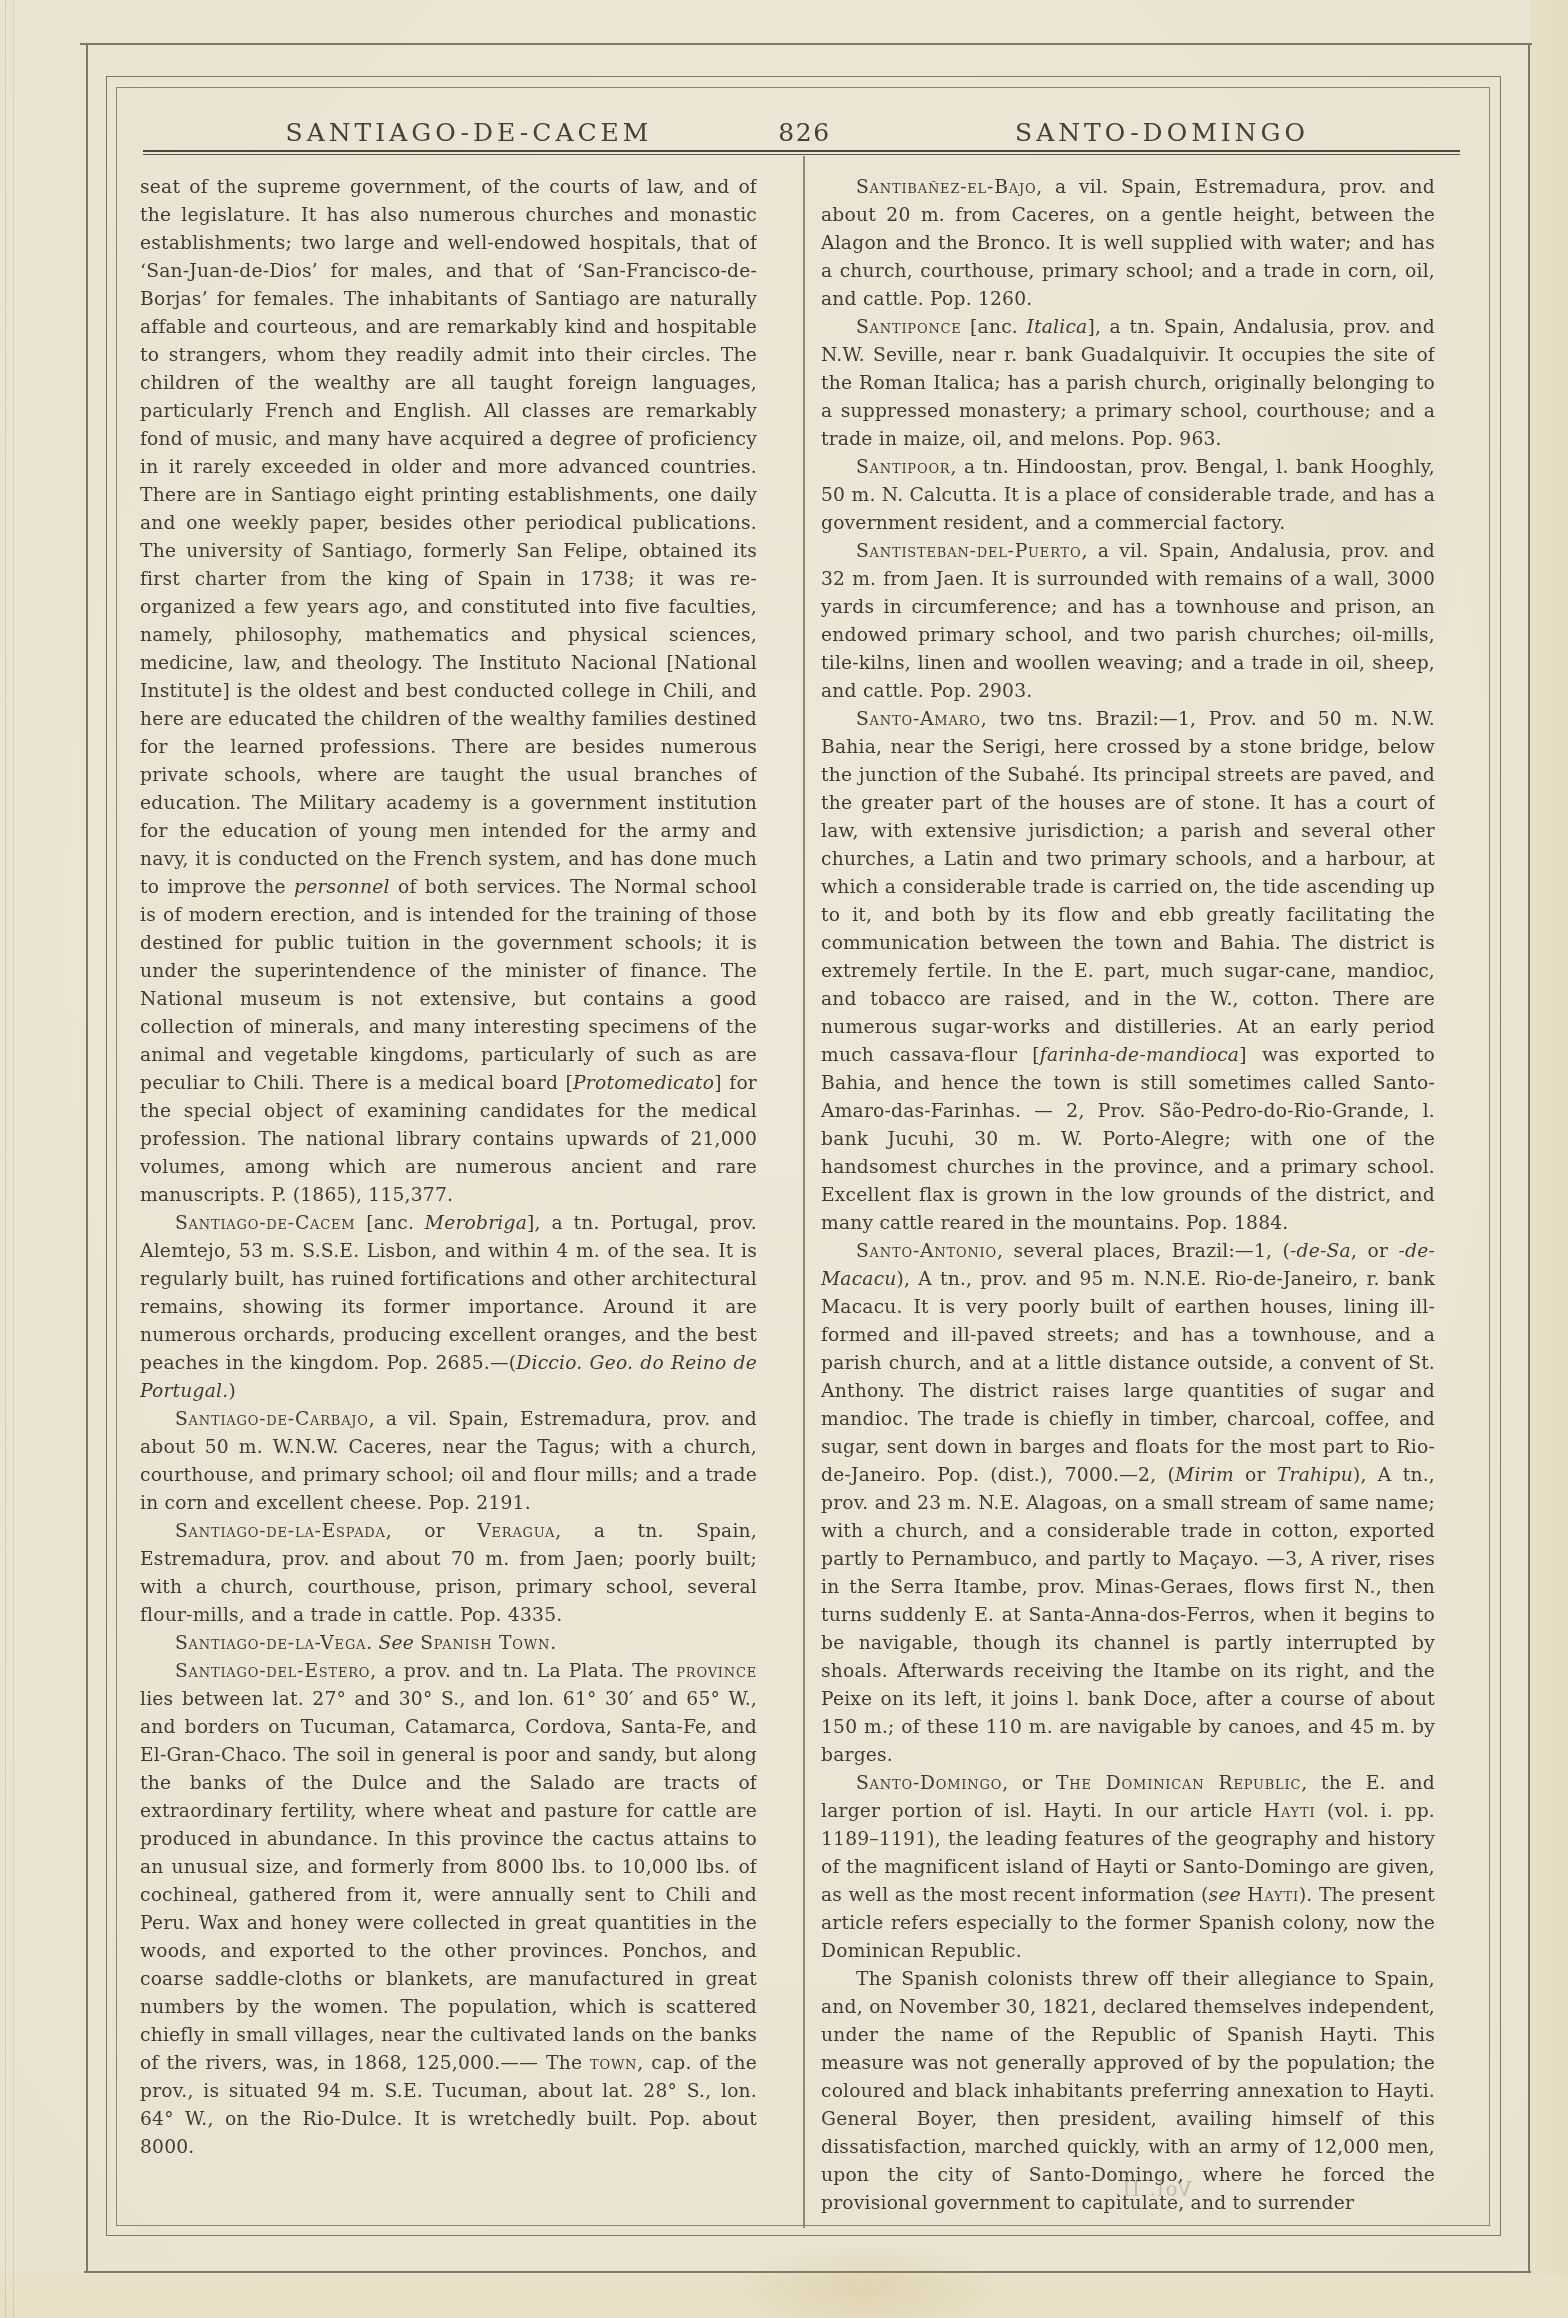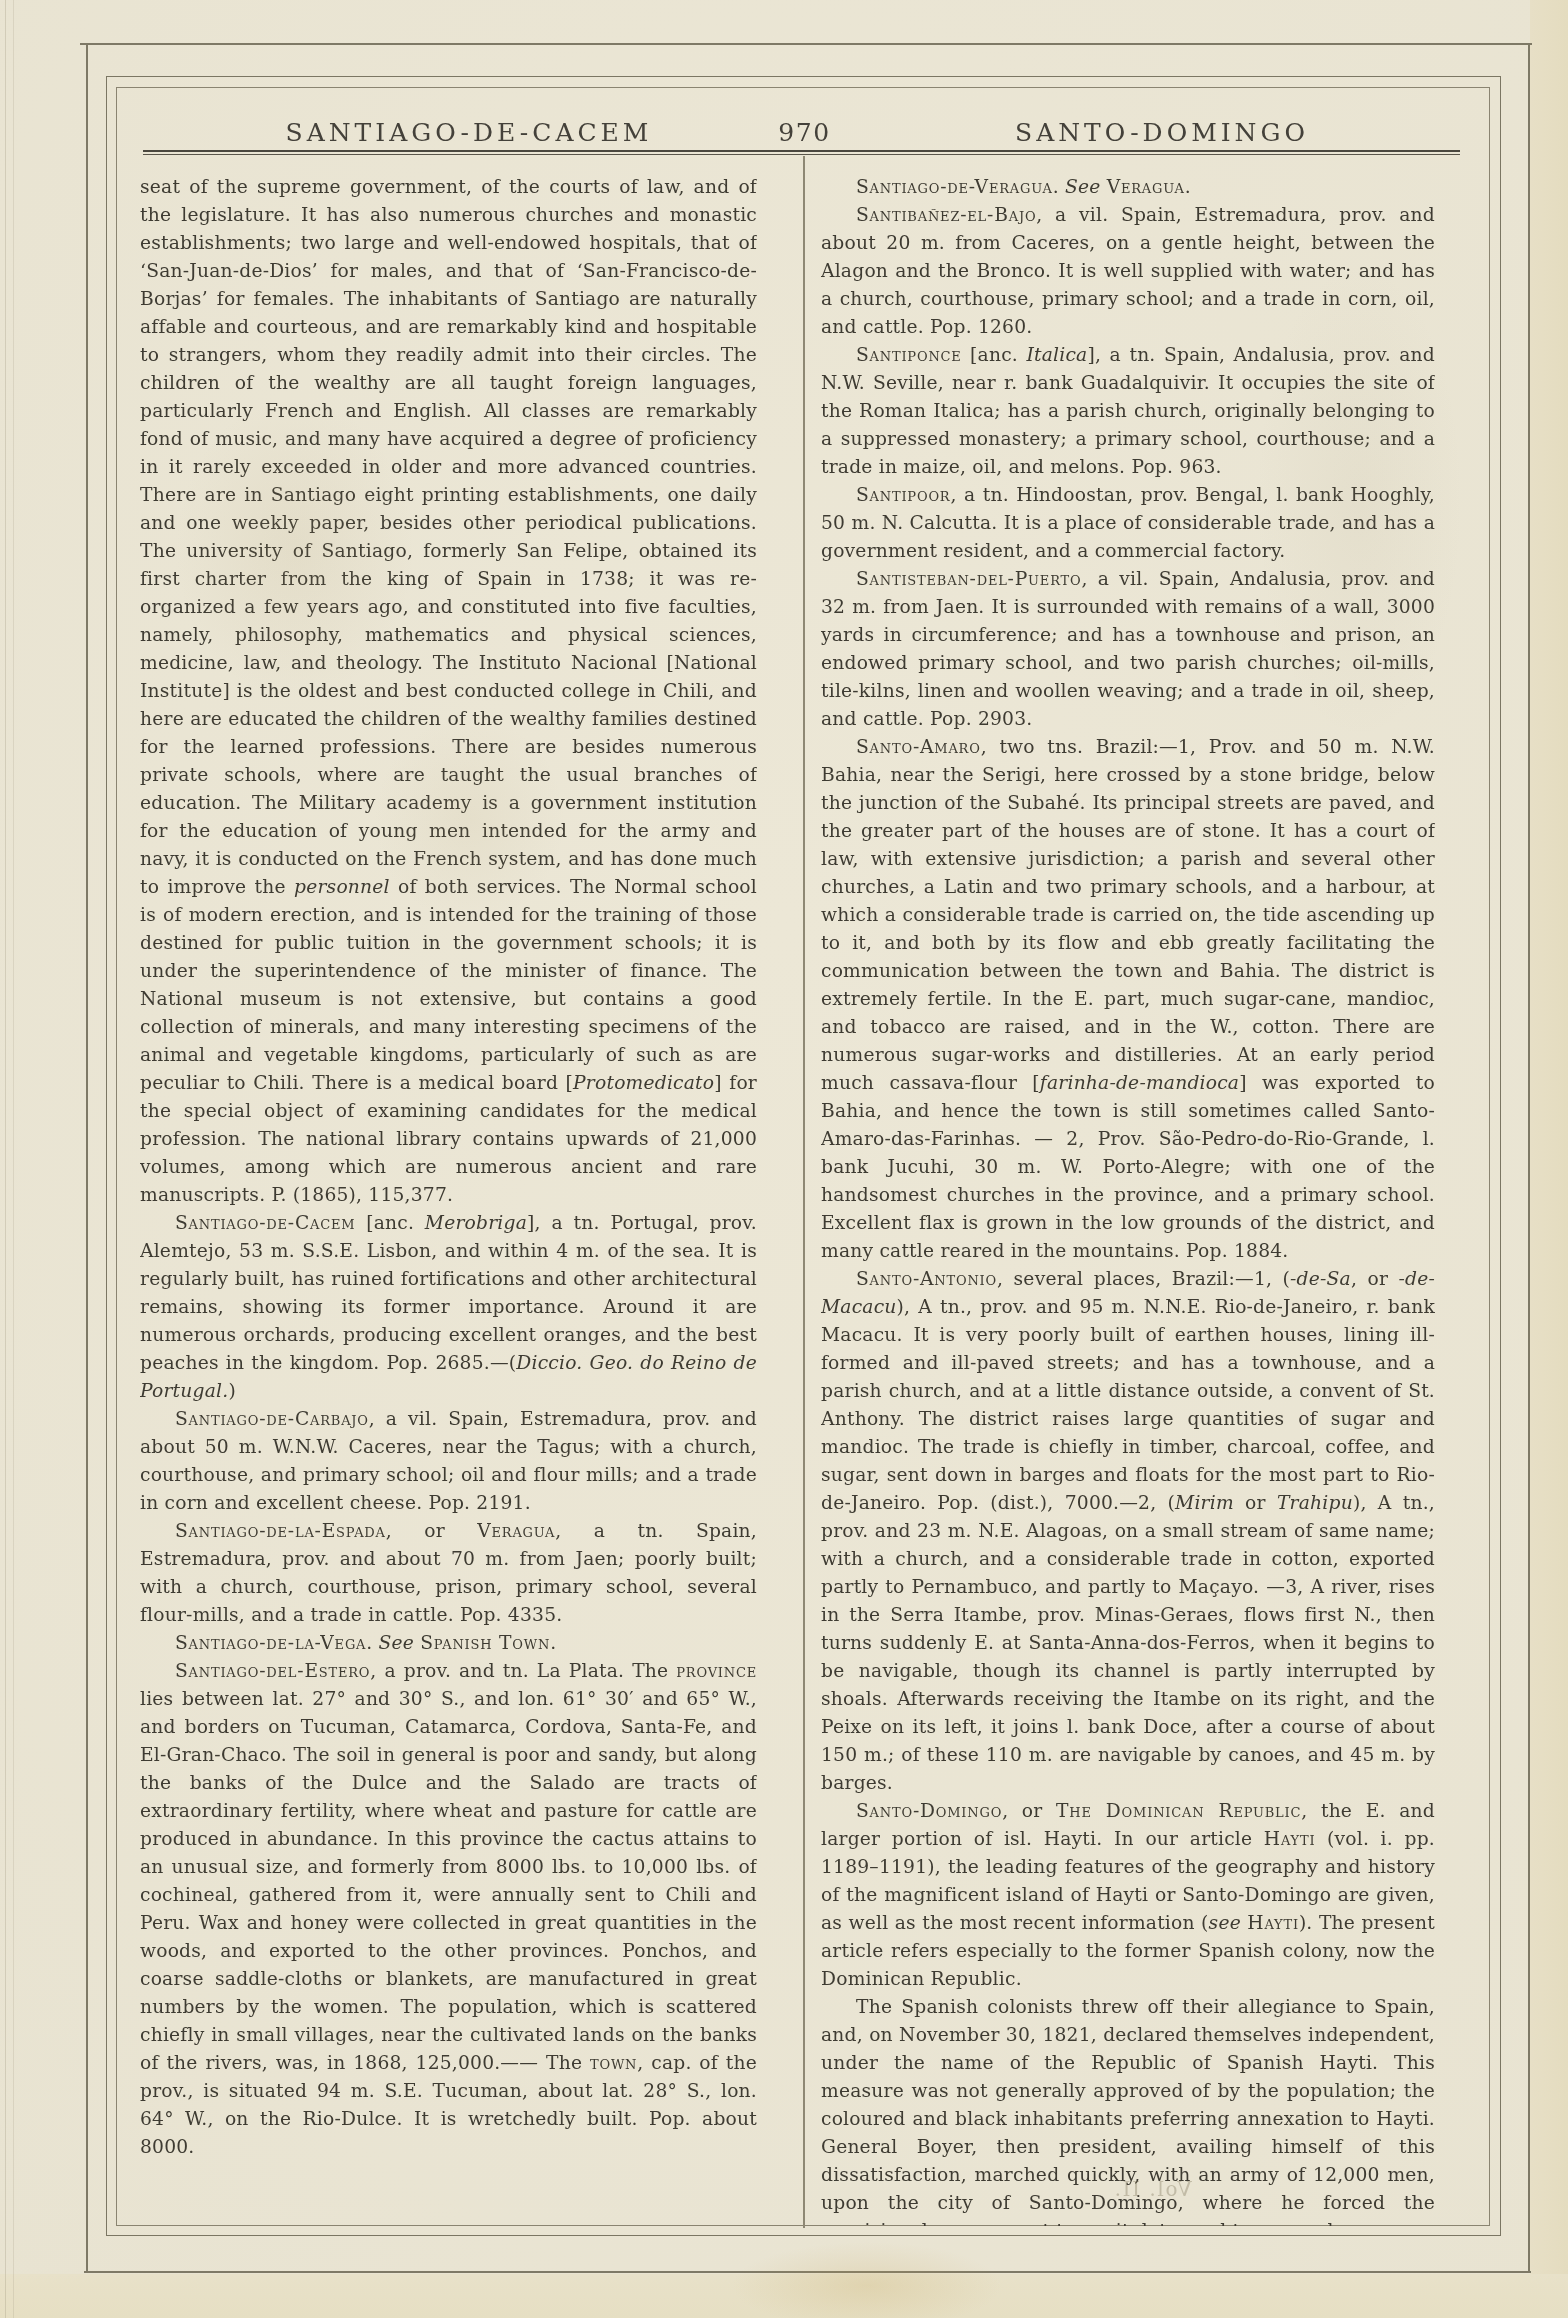--- a/index.html
+++ b/index.html
@@ -72,36 +72,35 @@
 
   <div class="edge edge-top"></div>
   <div class="edge edge-right"></div>
   <div class="edge edge-left"></div>
   <div class="edge edge-bottom"></div>
 
   <div class="frame-outer"></div>
   <div class="frame-inner"></div>
 
   <div class="hdr hdr-left">SANTIAGO-DE-CACEM</div>
-  <div class="hdr hdr-num">970</div>
+  <div class="hdr hdr-num">826</div>
   <div class="hdr hdr-right">SANTO-DOMINGO</div>
   <div class="hdr-rule"></div>
 
   <div class="col-divider"></div>
 
   <div class="col col-left">
       <p class="entry noindent">seat of the supreme government, of the courts of law, and of the legislature. It has also numerous churches and monastic establishments; two large and well-endowed hospitals, that of ‘San-Juan-de-Dios’ for males, and that of ‘San-Francisco-de-Borjas’ for females. The inhabitants of Santiago are naturally affable and courteous, and are remarkably kind and hospitable to strangers, whom they readily admit into their circles. The children of the wealthy are all taught foreign languages, particularly French and English. All classes are remarkably fond of music, and many have acquired a degree of proficiency in it rarely exceeded in older and more advanced countries. There are in Santiago eight printing establishments, one daily and one weekly paper, besides other periodical publications. The university of Santiago, formerly San Felipe, obtained its first charter from the king of Spain in 1738; it was re-organized a few years ago, and constituted into five faculties, namely, philosophy, mathematics and physical sciences, medicine, law, and theology. The Instituto Nacional [National Institute] is the oldest and best conducted college in Chili, and here are educated the children of the wealthy families destined for the learned professions. There are besides numerous private schools, where are taught the usual branches of education. The Military academy is a government institution for the education of young men intended for the army and navy, it is conducted on the French system, and has done much to improve the <span class="it">personnel</span> of both services. The Normal school is of modern erection, and is intended for the training of those destined for public tuition in the government schools; it is under the superintendence of the minister of finance. The National museum is not extensive, but contains a good collection of minerals, and many interesting specimens of the animal and vegetable kingdoms, particularly of such as are peculiar to Chili. There is a medical board [<span class="it">Protomedicato</span>] for the special object of examining candidates for the medical profession. The national library contains upwards of 21,000 volumes, among which are numerous ancient and rare manuscripts. P. (1865), 115,377.</p>
       <p class="entry"><span class="sc">Santiago-de-Cacem</span> [anc. <span class="it">Merobriga</span>], a tn. Portugal, prov. Alemtejo, 53 m. S.S.E. Lisbon, and within 4 m. of the sea. It is regularly built, has ruined fortifications and other architectural remains, showing its former importance. Around it are numerous orchards, producing excellent oranges, and the best peaches in the kingdom. Pop. 2685.—(<span class="it">Diccio. Geo. do Reino de Portugal.</span>)</p>
       <p class="entry"><span class="sc">Santiago-de-Carbajo</span>, a vil. Spain, Estremadura, prov. and about 50 m. W.N.W. Caceres, near the Tagus; with a church, courthouse, and primary school; oil and flour mills; and a trade in corn and excellent cheese. Pop. 2191.</p>
       <p class="entry"><span class="sc">Santiago-de-la-Espada</span>, or <span class="sc">Veragua</span>, a tn. Spain, Estremadura, prov. and about 70 m. from Jaen; poorly built; with a church, courthouse, prison, primary school, several flour-mills, and a trade in cattle. Pop. 4335.</p>
       <p class="entry"><span class="sc">Santiago-de-la-Vega</span>. <span class="it">See</span> <span class="sc">Spanish Town</span>.</p>
       <p class="entry"><span class="sc">Santiago-del-Estero</span>, a prov. and tn. La Plata. The <span class="sc">province</span> lies between lat. 27° and 30° S., and lon. 61° 30′ and 65° W., and borders on Tucuman, Catamarca, Cordova, Santa-Fe, and El-Gran-Chaco. The soil in general is poor and sandy, but along the banks of the Dulce and the Salado are tracts of extraordinary fertility, where wheat and pasture for cattle are produced in abundance. In this province the cactus attains to an unusual size, and formerly from 8000 lbs. to 10,000 lbs. of cochineal, gathered from it, were annually sent to Chili and Peru. Wax and honey were collected in great quantities in the woods, and exported to the other provinces. Ponchos, and coarse saddle-cloths or blankets, are manufactured in great numbers by the women. The population, which is scattered chiefly in small villages, near the cultivated lands on the banks of the rivers, was, in 1868, 125,000.—— The <span class="sc">town</span>, cap. of the prov., is situated 94 m. S.E. Tucuman, about lat. 28° S., lon. 64° W., on the Rio-Dulce. It is wretchedly built. Pop. about 8000.</p>
     </div>
   <div class="col col-right">
-      <p class="entry"><span class="sc">Santiago-de-Veragua</span>. <span class="it">See</span> <span class="sc">Veragua</span>.</p>
       <p class="entry"><span class="sc">Santibañez-el-Bajo</span>, a vil. Spain, Estremadura, prov. and about 20 m. from Caceres, on a gentle height, between the Alagon and the Bronco. It is well supplied with water; and has a church, courthouse, primary school; and a trade in corn, oil, and cattle. Pop. 1260.</p>
       <p class="entry"><span class="sc">Santiponce</span> [anc. <span class="it">Italica</span>], a tn. Spain, Andalusia, prov. and N.W. Seville, near r. bank Guadalquivir. It occupies the site of the Roman Italica; has a parish church, originally belonging to a suppressed monastery; a primary school, courthouse; and a trade in maize, oil, and melons. Pop. 963.</p>
       <p class="entry"><span class="sc">Santipoor</span>, a tn. Hindoostan, prov. Bengal, l. bank Hooghly, 50 m. N. Calcutta. It is a place of considerable trade, and has a government resident, and a commercial factory.</p>
       <p class="entry"><span class="sc">Santisteban-del-Puerto</span>, a vil. Spain, Andalusia, prov. and 32 m. from Jaen. It is surrounded with remains of a wall, 3000 yards in circumference; and has a townhouse and prison, an endowed primary school, and two parish churches; oil-mills, tile-kilns, linen and woollen weaving; and a trade in oil, sheep, and cattle. Pop. 2903.</p>
       <p class="entry"><span class="sc">Santo-Amaro</span>, two tns. Brazil:—1, Prov. and 50 m. N.W. Bahia, near the Serigi, here crossed by a stone bridge, below the junction of the Subahé. Its principal streets are paved, and the greater part of the houses are of stone. It has a court of law, with extensive jurisdiction; a parish and several other churches, a Latin and two primary schools, and a harbour, at which a considerable trade is carried on, the tide ascending up to it, and both by its flow and ebb greatly facilitating the communication between the town and Bahia. The district is extremely fertile. In the E. part, much sugar-cane, mandioc, and tobacco are raised, and in the W., cotton. There are numerous sugar-works and distilleries. At an early period much cassava-flour [<span class="it">farinha-de-mandioca</span>] was exported to Bahia, and hence the town is still sometimes called Santo-Amaro-das-Farinhas. — 2, Prov. São-Pedro-do-Rio-Grande, l. bank Jucuhi, 30 m. W. Porto-Alegre; with one of the handsomest churches in the province, and a primary school. Excellent flax is grown in the low grounds of the district, and many cattle reared in the mountains. Pop. 1884.</p>
       <p class="entry"><span class="sc">Santo-Antonio</span>, several places, Brazil:—1, (<span class="it">-de-Sa</span>, or <span class="it">-de-Macacu</span>), A tn., prov. and 95 m. N.N.E. Rio-de-Janeiro, r. bank Macacu. It is very poorly built of earthen houses, lining ill-formed and ill-paved streets; and has a townhouse, and a parish church, and at a little distance outside, a convent of St. Anthony. The district raises large quantities of sugar and mandioc. The trade is chiefly in timber, charcoal, coffee, and sugar, sent down in barges and floats for the most part to Rio-de-Janeiro. Pop. (dist.), 7000.—2, (<span class="it">Mirim</span> or <span class="it">Trahipu</span>), A tn., prov. and 23 m. N.E. Alagoas, on a small stream of same name; with a church, and a considerable trade in cotton, exported partly to Pernambuco, and partly to Maçayo. —3, A river, rises in the Serra Itambe, prov. Minas-Geraes, flows first N., then turns suddenly E. at Santa-Anna-dos-Ferros, when it begins to be navigable, though its channel is partly interrupted by shoals. Afterwards receiving the Itambe on its right, and the Peixe on its left, it joins l. bank Doce, after a course of about 150 m.; of these 110 m. are navigable by canoes, and 45 m. by barges.</p>
       <p class="entry"><span class="sc">Santo-Domingo</span>, or <span class="sc">The Dominican Republic</span>, the E. and larger portion of isl. Hayti. In our article <span class="sc">Hayti</span> (vol. i. pp. 1189–1191), the leading features of the geography and history of the magnificent island of Hayti or Santo-Domingo are given, as well as the most recent information (<span class="it">see</span> <span class="sc">Hayti</span>). The present article refers especially to the former Spanish colony, now the Dominican Republic.</p>
       <p class="entry">The Spanish colonists threw off their allegiance to Spain, and, on November 30, 1821, declared themselves independent, under the name of the Republic of Spanish Hayti. This measure was not generally approved of by the population; the coloured and black inhabitants preferring annexation to Hayti. General Boyer, then president, availing himself of this dissatisfaction, marched quickly, with an army of 12,000 men, upon the city of Santo-Domingo, where he forced the provisional government to capitulate, and to surrender</p>
     </div>
 

